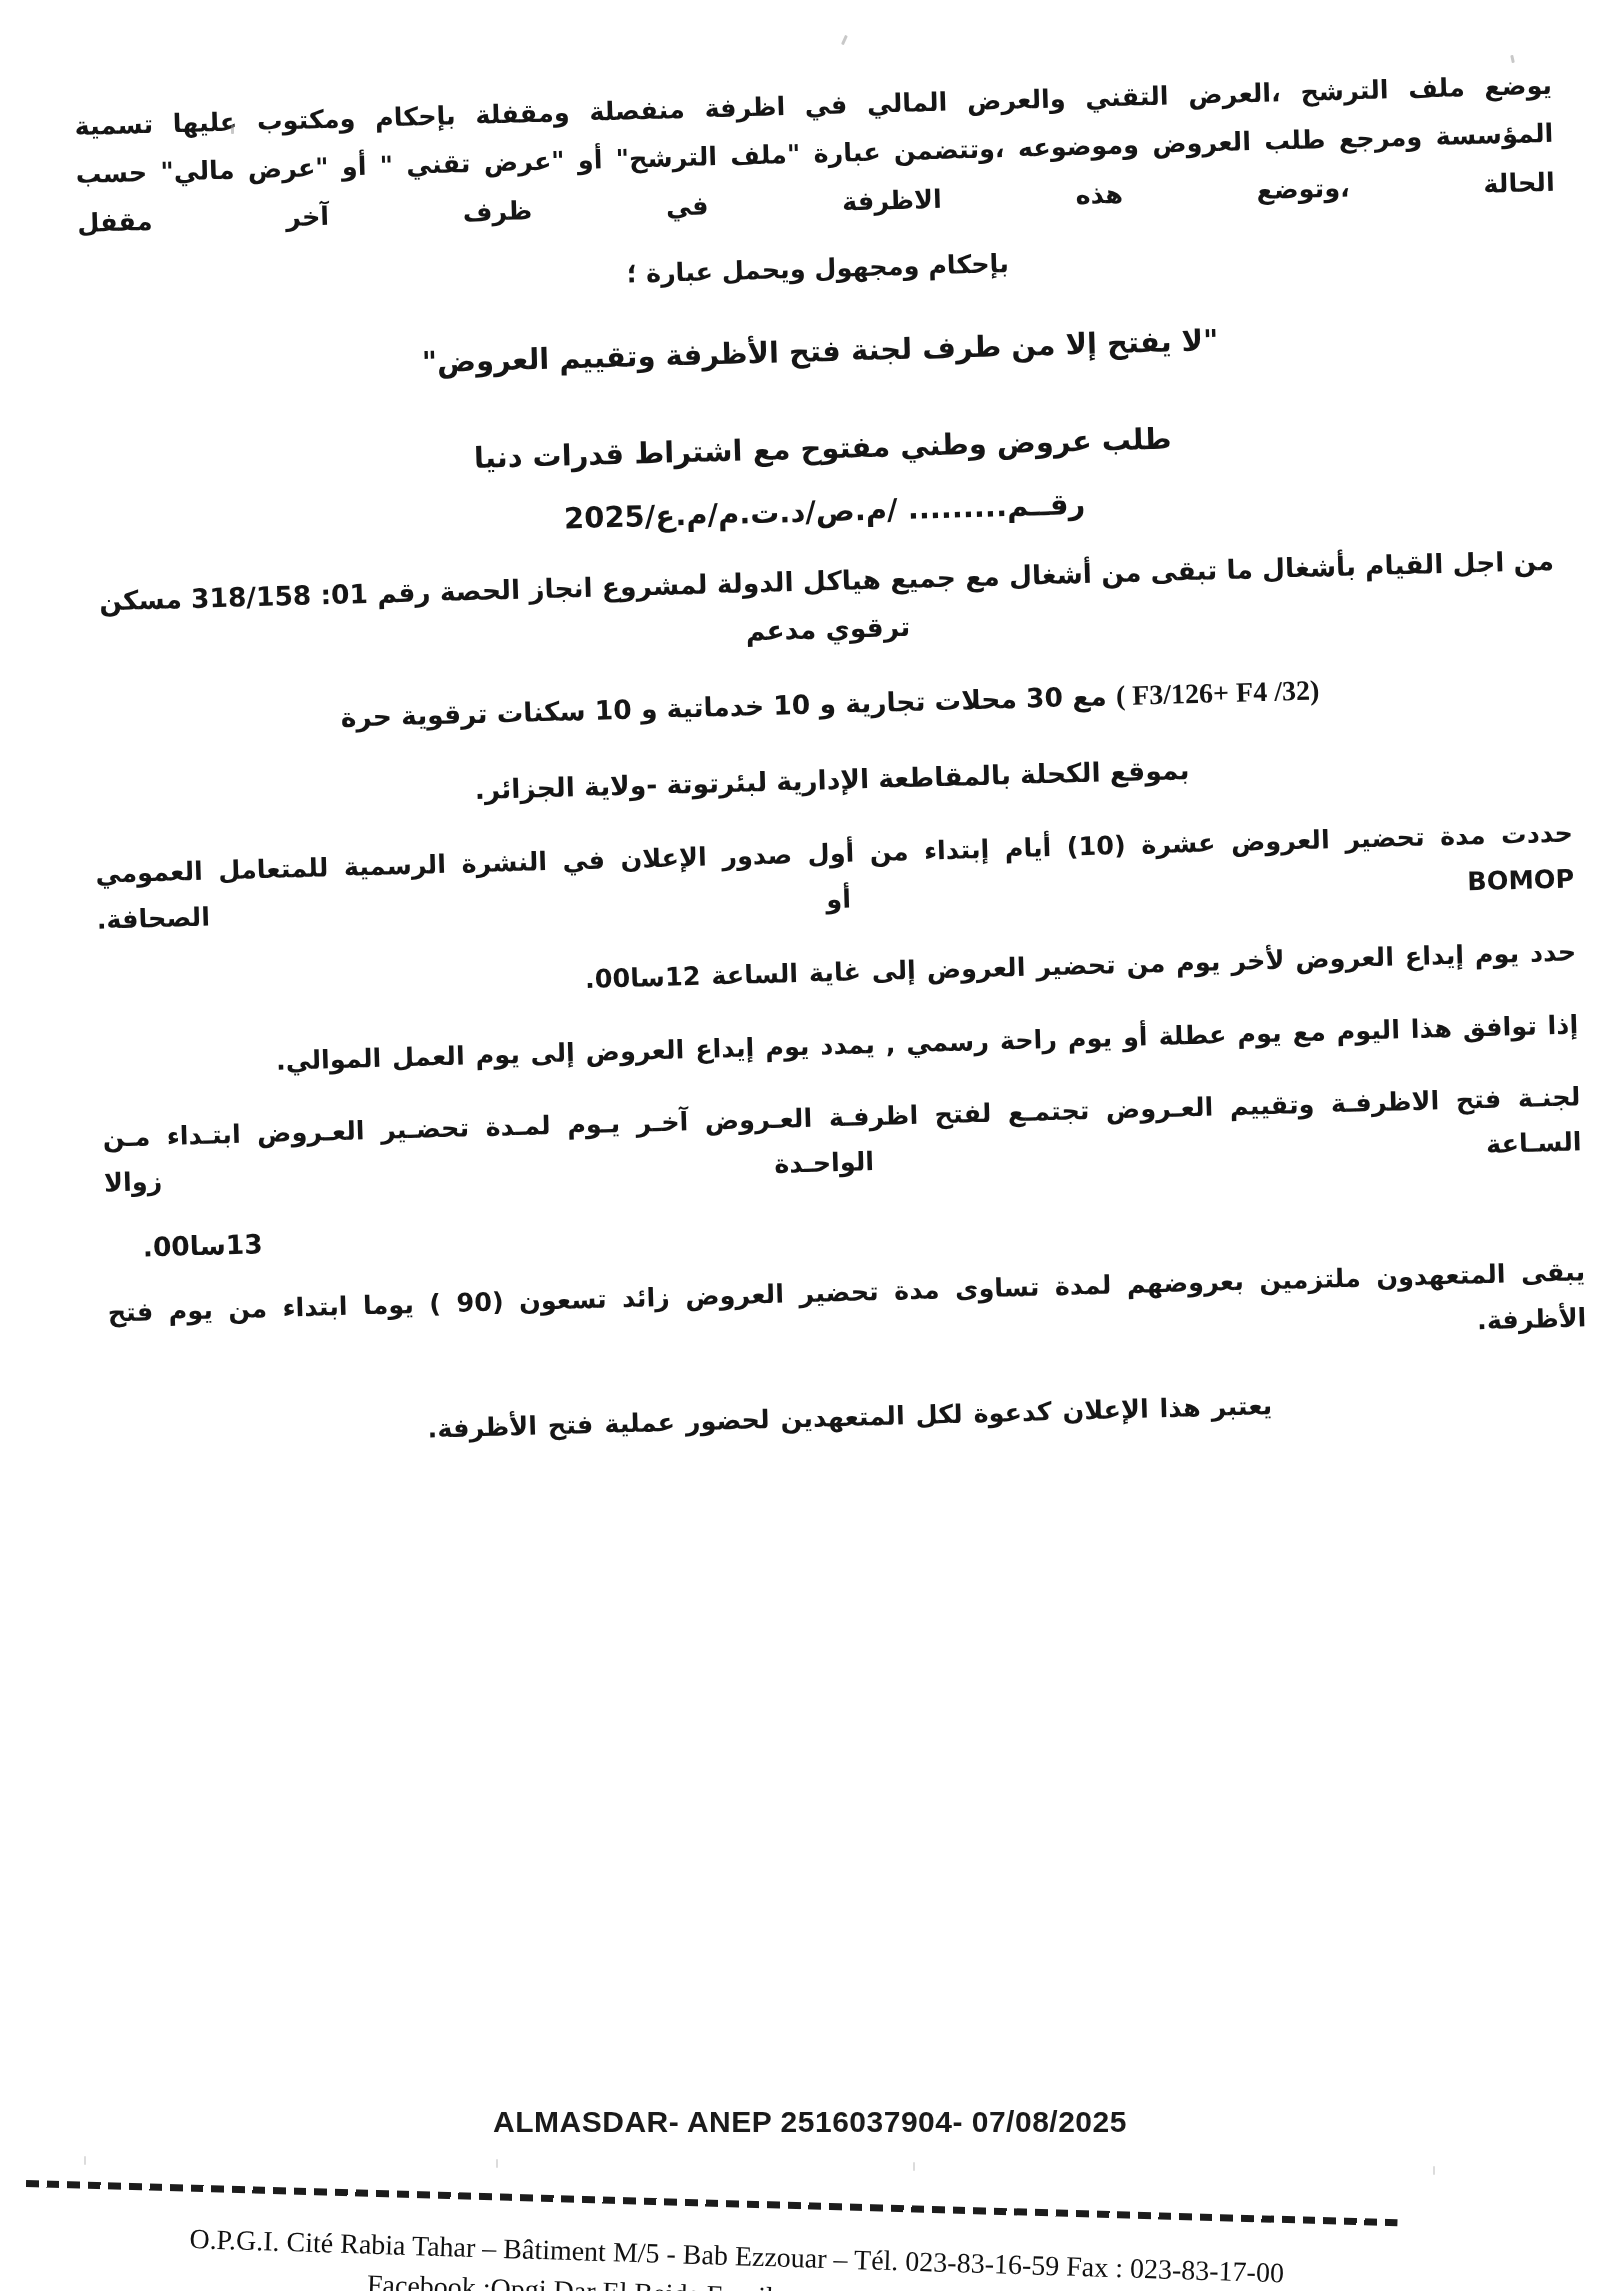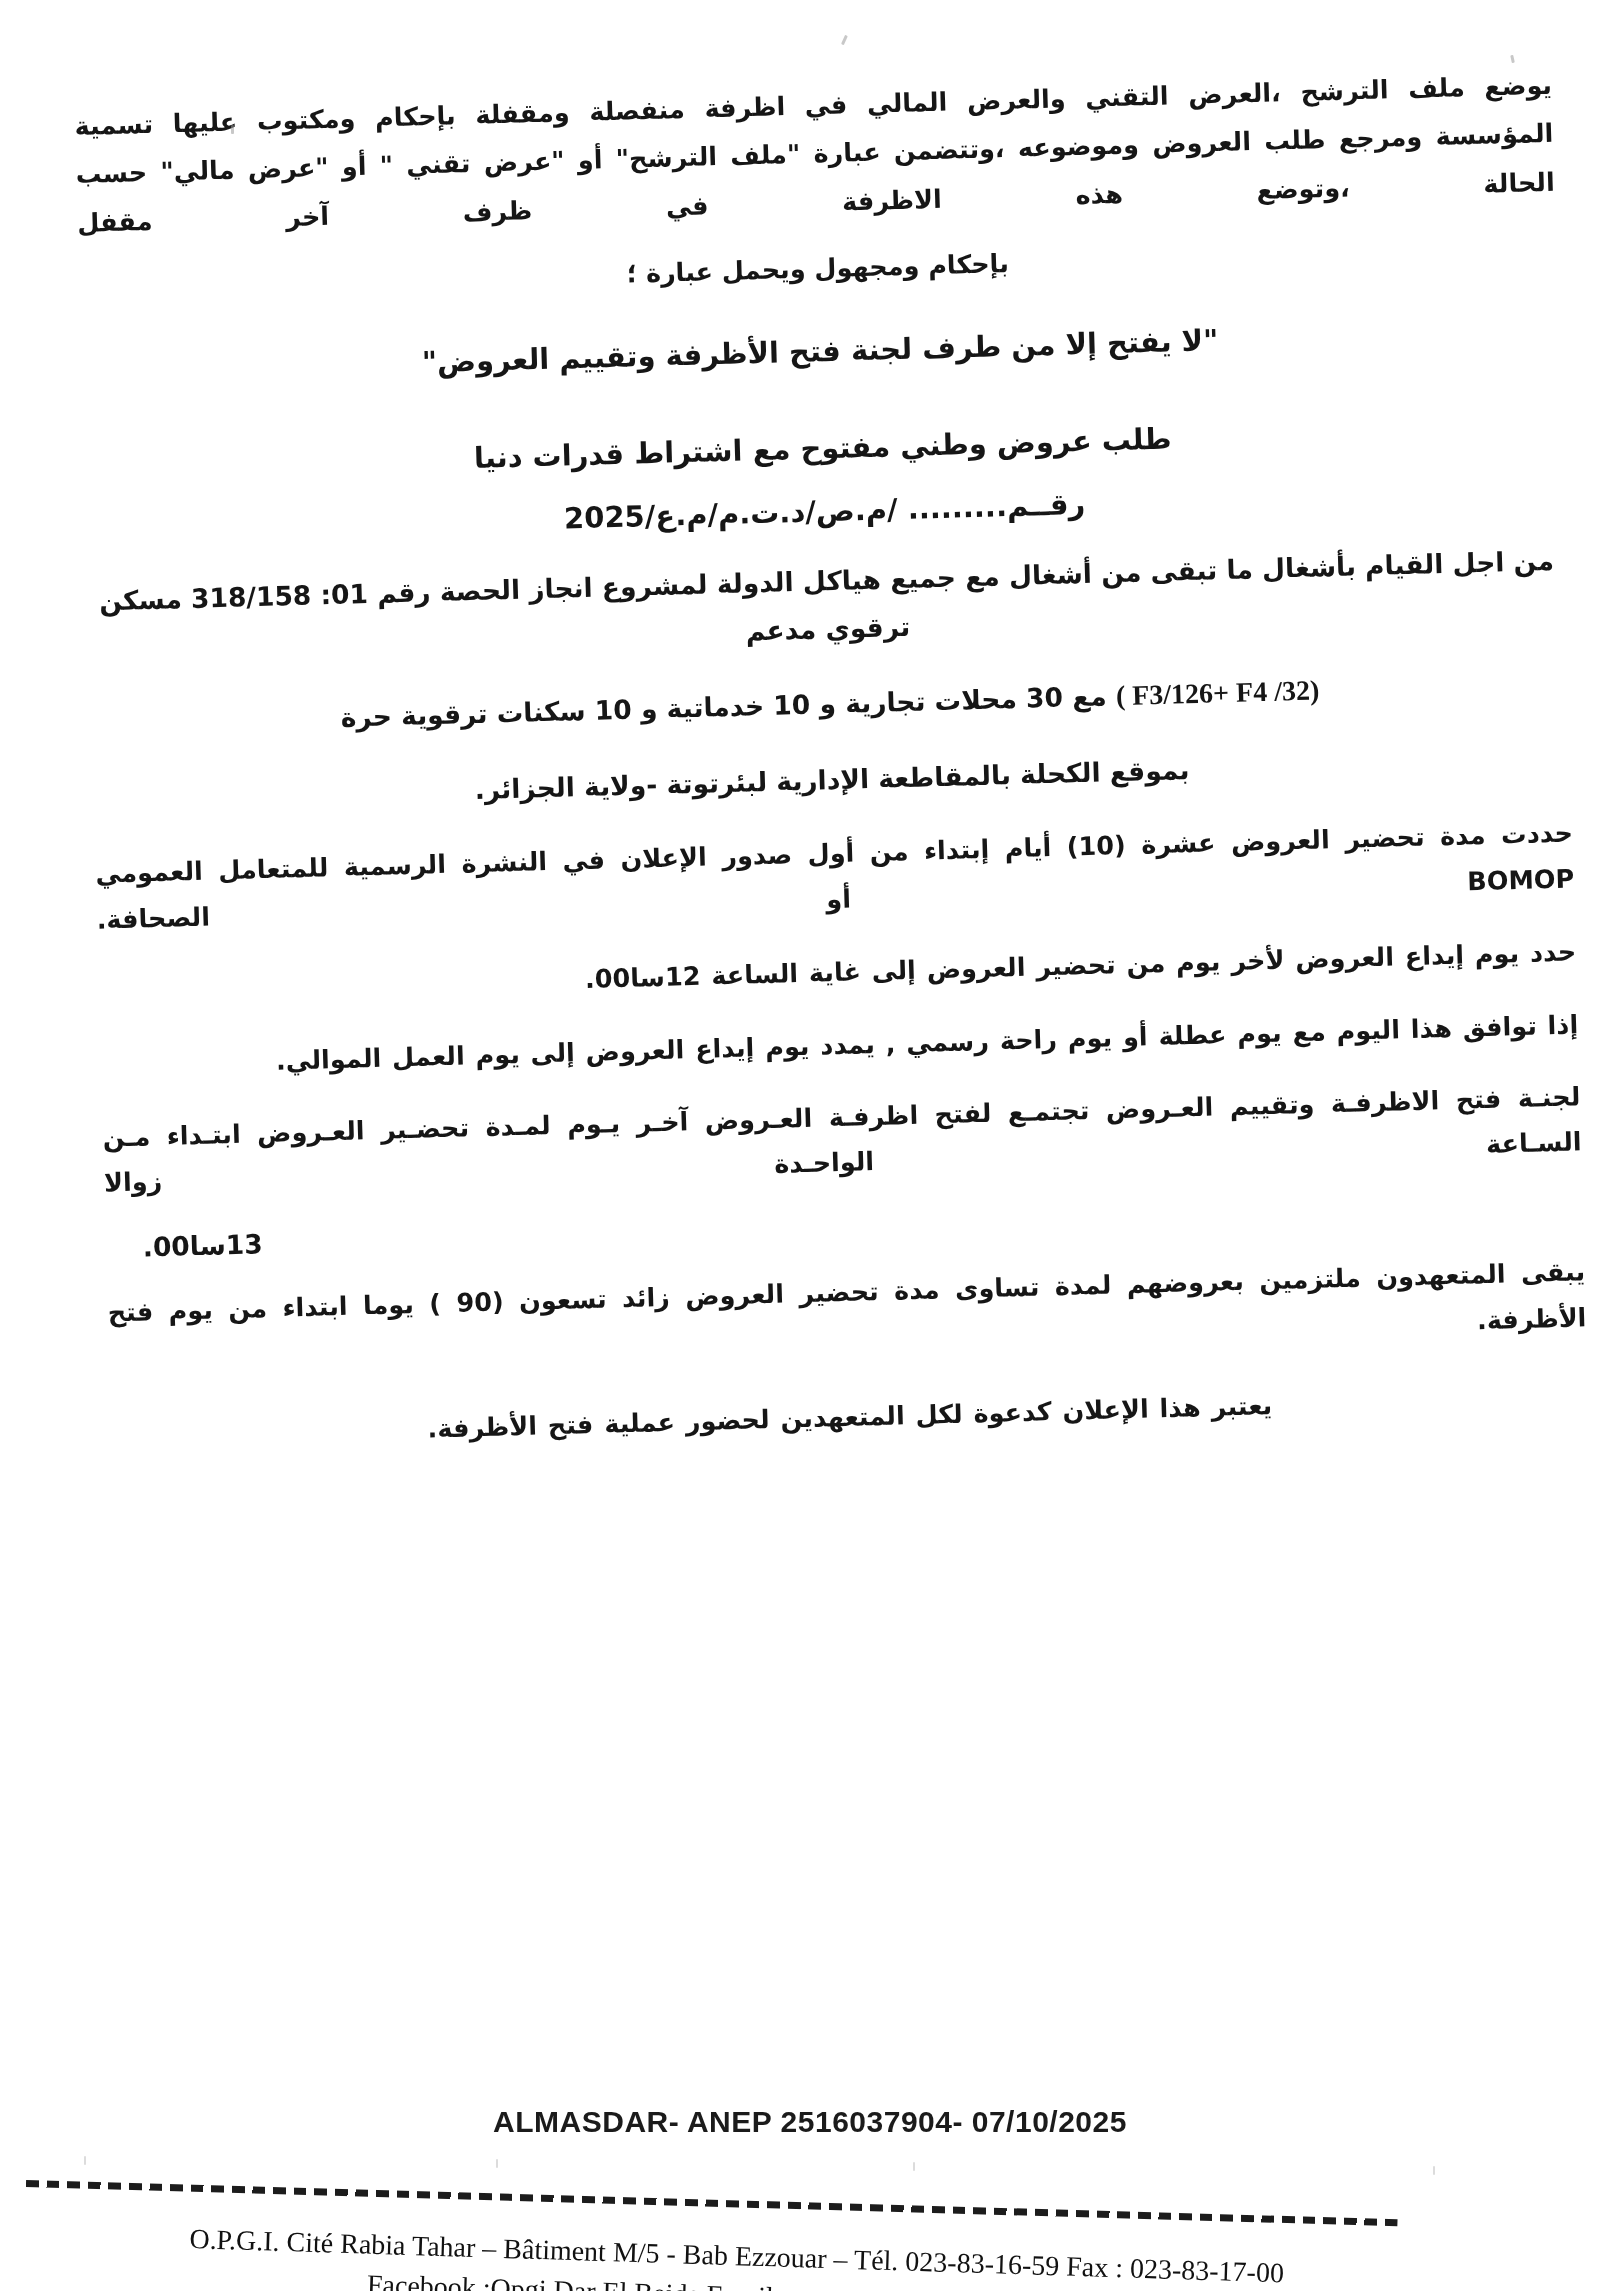--- a/index.html
+++ b/index.html
@@ -125,21 +125,21 @@
     <p class="ar para stretch wide-spacing">لجنـة فتح الاظرفـة وتقييم العـروض تجتمـع لفتح اظرفـة العـروض آخـر يـوم لمـدة تحضـير العـروض ابتـداء مـن السـاعة الواحـدة زوالا</p>
 
     <p class="ar time-tail">13سا00.</p>
 
     <p class="ar para stretch">يبقى المتعهدون ملتزمين بعروضهم لمدة تساوى مدة تحضير العروض زائد تسعون (90 ) يوما ابتداء من يوم فتح الأظرفة.</p>
 
     <p class="ar para centered">يعتبر هذا الإعلان كدعوة لكل المتعهدين لحضور عملية فتح الأظرفة.</p>
 
   </div>
 
-  <div class="publication-ref">ALMASDAR- ANEP 2516037904- 07/10/2025</div>
+  <div class="publication-ref">ALMASDAR- ANEP 2516037904- 07/08/2025</div>
 
   <div class="footer-separator"></div>
 
   <div class="footer">
     <div class="footer-address">O.P.G.I. Cité Rabia Tahar – Bâtiment M/5 - Bab Ezzouar – Tél. 023-83-16-59 Fax : 023-83-17-00</div>
     <div class="footer-contacts">Facebook  :Opgi Dar El Beida  Email: contact@opgi-darelbeida.dz</div>
   </div>
 
   <div class="speck sp1"></div>
   <div class="speck sp2"></div>

